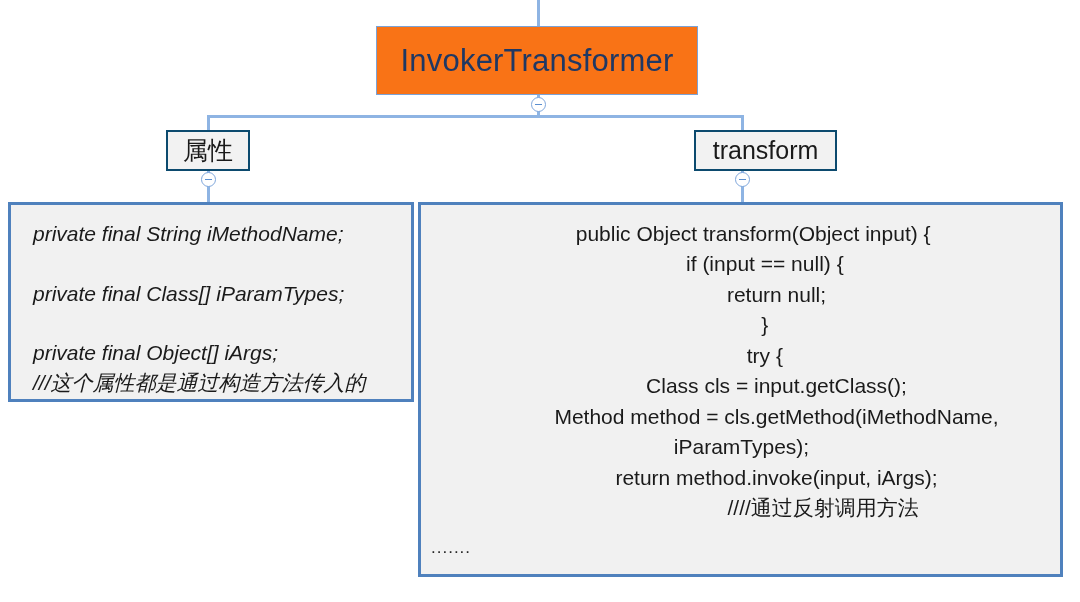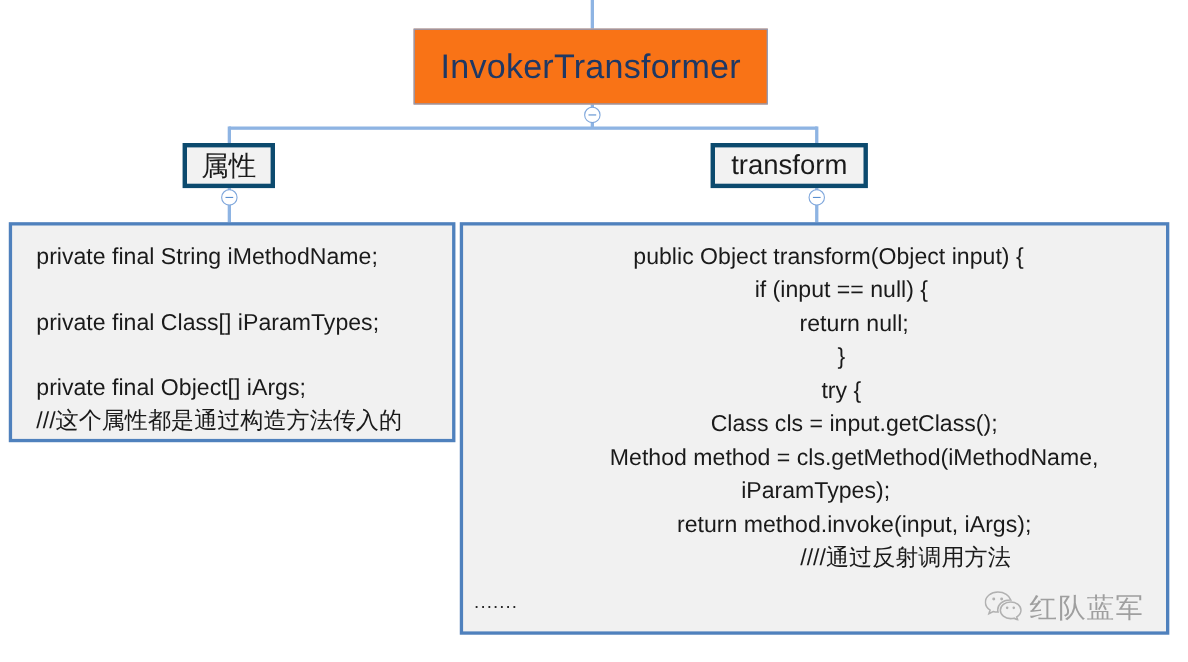--- a/index.html
+++ b/index.html
@@ -58,21 +58,21 @@
     color: #1F3864;
     font-size: 31px;
     letter-spacing: 0.2px;
   }
 
   
   .node-mid {
     position: absolute;
     box-sizing: border-box;
     background: #F2F2F2;
-    border: 4px solid #0c4a6e;
+    border: 2px solid #0c4a6e;
     display: flex;
     align-items: center;
     justify-content: center;
     color: #1A1A1A;
     font-size: 25px;
   }
 
   
   .code-box {
     position: absolute;
@@ -145,25 +145,25 @@
   <div class="collapse-marker" style="left:735px; top:172px;"></div>
 
   <div class="node-root" id="root-node" style="left:376px; top:26px; width:322px; height:69px;">
     <span>InvokerTransformer</span>
   </div>
 
   <div class="node-mid" id="attributes-node" style="left:166px; top:130px; width:84px; height:41px;">
     <span>属性</span>
   </div>
 
-  <div class="node-mid" id="transform-node" style="left:646px; top:130px; width:143px; height:41px;">
+  <div class="node-mid" id="transform-node" style="left:694px; top:130px; width:143px; height:41px;">
     <span>transform</span>
   </div>
 
-  <div class="code-box" id="attributes-code" style="left:8px; top:202px; width:406px; height:200px;">
+  <div class="code-box" id="attributes-code" style="left:8px; top:202px; width:406px; height:200px;font-style:italic;">
     <div class="code-text">private final String iMethodName;
 
 private final Class[] iParamTypes;
 
 private final Object[] iArgs;
 ///这个属性都是通过构造方法传入的</div>
   </div>
 
   <div class="code-box" id="transform-code" style="left:418px; top:202px; width:645px; height:375px;text-align:center;">
     <div class="code-text">    public Object transform(Object input) {
@@ -171,27 +171,14 @@
             return null;
         }
         try {
             Class cls = input.getClass();
             Method method = cls.getMethod(iMethodName, iParamTypes);
             return method.invoke(input, iArgs);
                             ////通过反射调用方法</div>
     <div class="ellipsis-row">.......</div>
   </div>
 
-  <div class="watermark" style="left:895px; top:536px;">
-    <span class="wm-logo">
-      <svg width="34" height="27" viewBox="0 0 34 27" aria-hidden="true">
-        <path d="M12.2 1.2C5.9 1.2 0.8 5.3 0.8 10.4c0 2.9 1.7 5.5 4.3 7.2l-1.1 3.3 3.9-2c1.1 0.3 2.3 0.5 3.5 0.5 0.3 0 0.6 0 0.9 0 -0.2-0.7-0.3-1.4-0.3-2.1 0-4.9 4.8-8.9 10.7-8.9 0.4 0 0.8 0 1.2 0.1C22.7 4.5 18 1.2 12.2 1.2z" fill="none" stroke="#8A8A8A" stroke-width="1.4"></path>
-        <circle cx="8.4" cy="7.6" r="1.35" fill="#8A8A8A"></circle>
-        <circle cx="15.6" cy="7.6" r="1.35" fill="#8A8A8A"></circle>
-        <path d="M33.2 17.8c0-4.2-4.2-7.6-9.4-7.6 -5.2 0-9.4 3.4-9.4 7.6 0 4.2 4.2 7.6 9.4 7.6 1.1 0 2.1-0.1 3.1-0.4l3.3 1.7 -0.9-2.8C31.6 22.4 33.2 20.3 33.2 17.8z" fill="none" stroke="#8A8A8A" stroke-width="1.4"></path>
-        <circle cx="20.6" cy="15.6" r="1.15" fill="#8A8A8A"></circle>
-        <circle cx="26.6" cy="15.6" r="1.15" fill="#8A8A8A"></circle>
-      </svg>
-    </span>
-    <span class="wm-text">红队蓝军</span>
-  </div>
 
 </div>
 
 </body></html>

